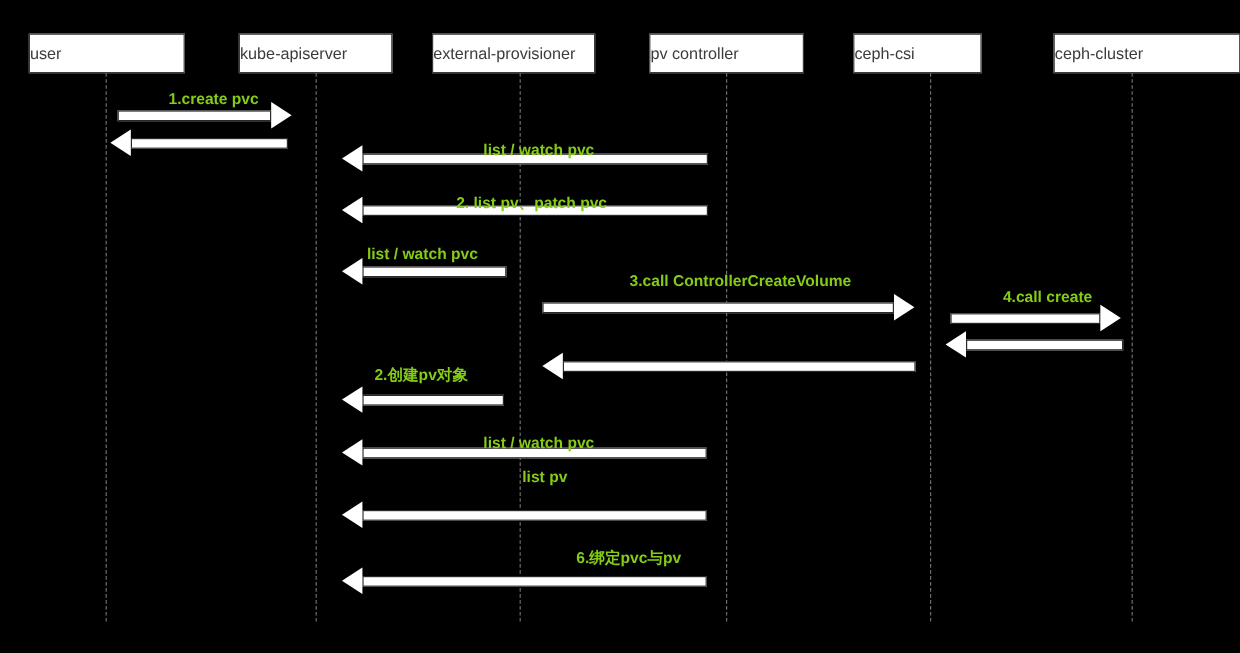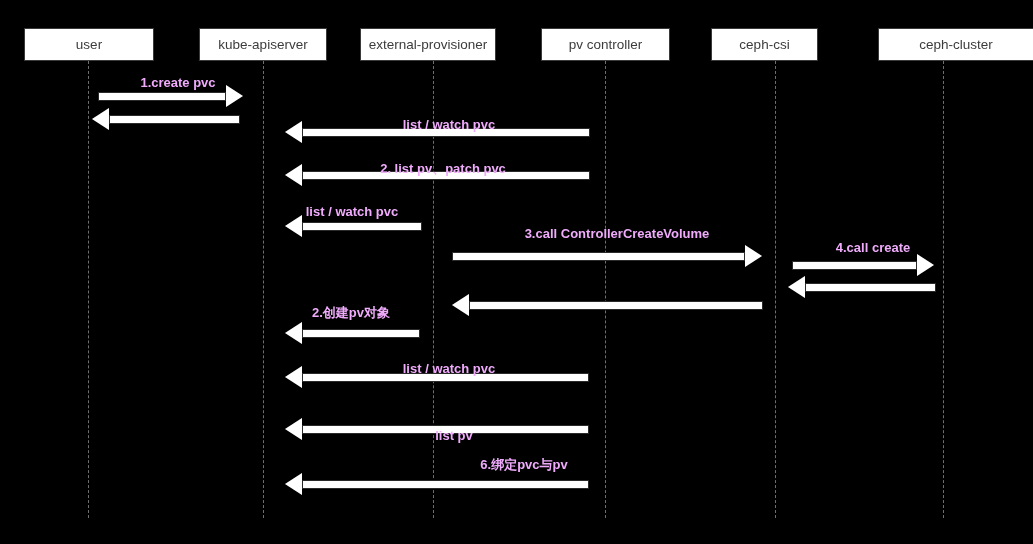--- a/index.html
+++ b/index.html
@@ -18,21 +18,21 @@
 
   
   .participant {
     position: absolute;
     box-sizing: border-box;
     background: #ffffff;
     border: 1px solid #3a3a3a;
     height: 33px;
     display: flex;
     align-items: center;
-    justify-content: center;
+    justify-content: flex-start;
   }
   .participant-label {
     color: #3c3c3c;
     font-size: 13.5px;
     font-family: "Liberation Sans", sans-serif;
     line-height: 1;
     white-space: nowrap;
   }
 
   
@@ -72,21 +72,21 @@
   .msg-head.left {
     border-top: 11px solid transparent;
     border-bottom: 11px solid transparent;
     border-right: 17px solid #ffffff;
     filter: drop-shadow(0px 0px 0.6px #2a2a2a);
   }
 
   
   .msg-label {
     position: absolute;
-    color: #f0abfc;
+    color: #84cc16;
     font-size: 13px;
     font-weight: bold;
     font-family: "Liberation Sans", sans-serif;
     white-space: nowrap;
     line-height: 1;
     text-align: center;
   }
 </style>
 </head>
 <body>
@@ -150,21 +150,21 @@
       <div class="msg-label" style="left: 351px; top: 306px; transform: translateX(-50%);">2.创建pv对象</div>
       <div class="msg" style="left: 285px; top: 366px; width: 304px;">
         <div class="msg-shaft" style="left: 17px; width: 287px;"></div>
         <div class="msg-head left" style="left: 0px;"></div>
       </div>
       <div class="msg-label" style="left: 449px; top: 362px; transform: translateX(-50%);">list / watch pvc</div>
       <div class="msg" style="left: 285px; top: 418px; width: 304px;">
         <div class="msg-shaft" style="left: 17px; width: 287px;"></div>
         <div class="msg-head left" style="left: 0px;"></div>
       </div>
-      <div class="msg-label" style="left: 454px; top: 429px; transform: translateX(-50%);">list pv</div>
+      <div class="msg-label" style="left: 454px; top: 391px; transform: translateX(-50%);">list pv</div>
       <div class="msg" style="left: 285px; top: 473px; width: 304px;">
         <div class="msg-shaft" style="left: 17px; width: 287px;"></div>
         <div class="msg-head left" style="left: 0px;"></div>
       </div>
       <div class="msg-label" style="left: 524px; top: 458px; transform: translateX(-50%);">6.绑定pvc与pv</div>
     </div>
   <div id="participants-layer">
       <div class="participant" style="left: 24px; top: 28px; width: 130px;">
         <span class="participant-label">user</span>
       </div>

